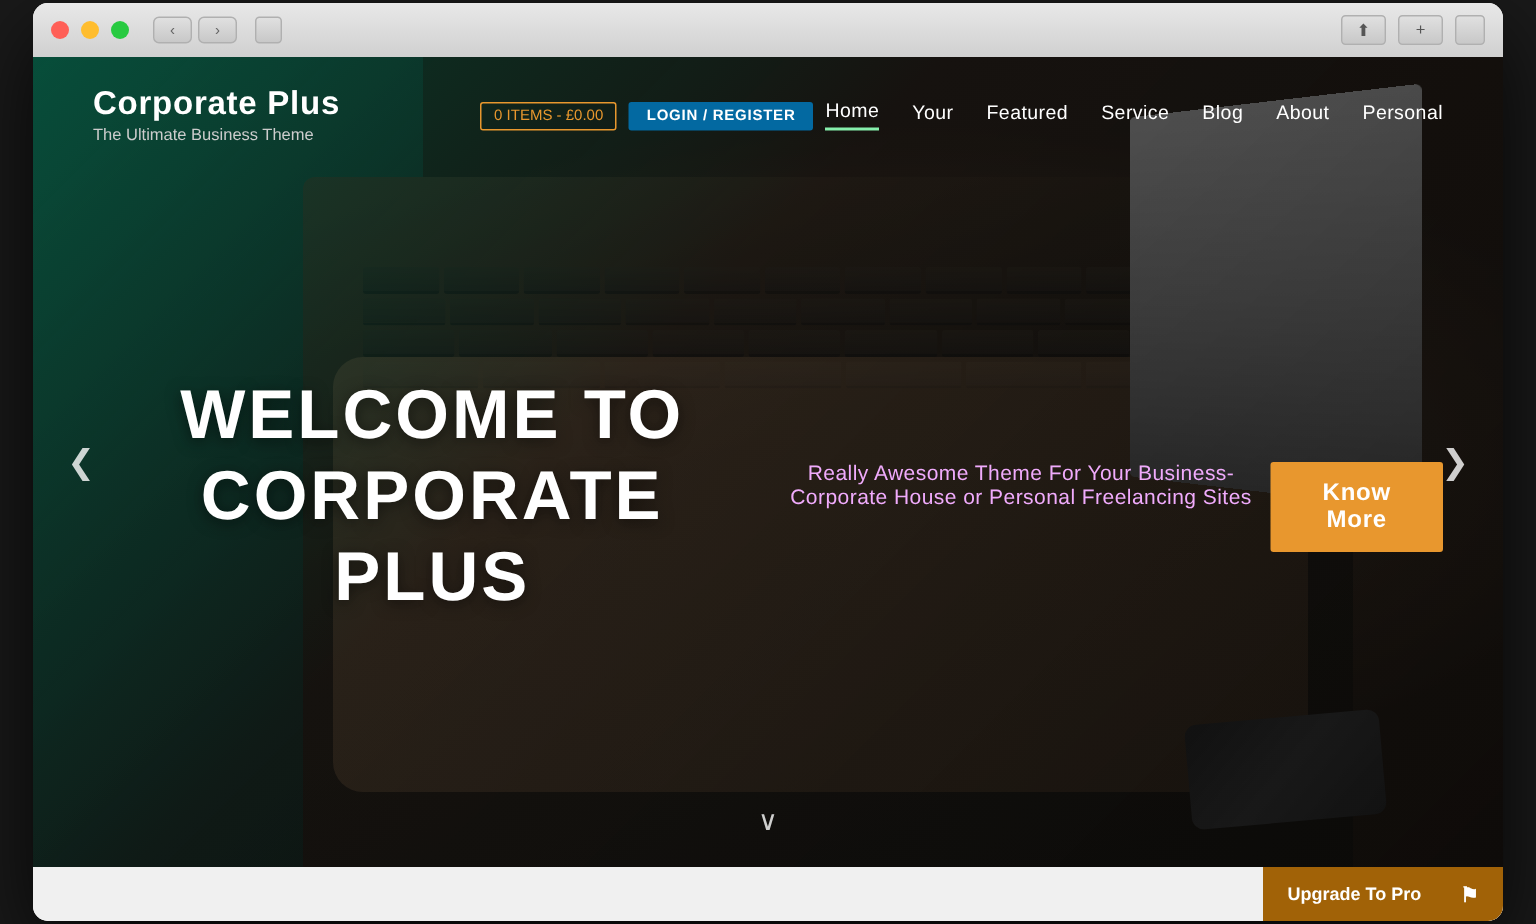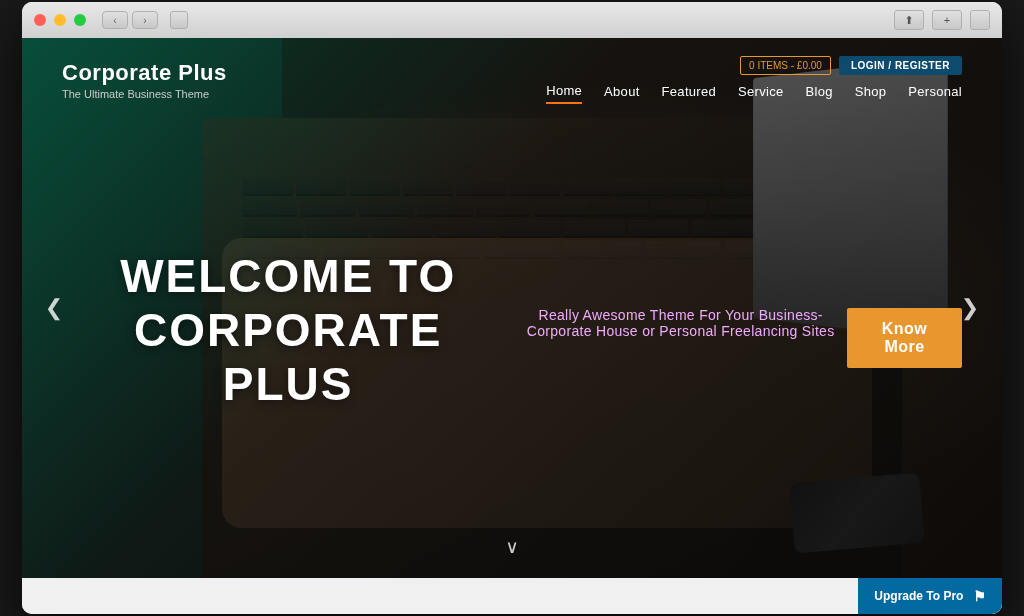--- a/index.html
+++ b/index.html
@@ -262,42 +262,41 @@
     }
 
     .site-logo-tagline {
       font-size: 11px;
       color: #ccc;
       margin-top: 2px;
     }
 
     .header-right {
       display: flex;
-      flex-direction: column;
       align-items: flex-end;
       gap: 8px;
     }
 
     .header-top-actions {
       display: flex;
       gap: 8px;
       align-items: center;
     }
 
     .cart-badge {
       background: transparent;
       border: 1px solid #e8972e;
       color: #e8972e;
       font-size: 10px;
       padding: 3px 8px;
       border-radius: 2px;
     }
 
     .login-btn {
-      background: #0c4a6e;
+      background: #0369a1;
       color: #fff;
       font-size: 10px;
       font-weight: 600;
       padding: 4px 12px;
       border-radius: 2px;
       letter-spacing: 0.5px;
     }
 
     .site-nav {
       display: flex;
@@ -308,21 +307,21 @@
     .nav-item {
       color: #fff;
       font-size: 13px;
       text-decoration: none;
       cursor: pointer;
       letter-spacing: 0.3px;
       padding-bottom: 4px;
     }
 
     .nav-item.active {
-      border-bottom: 2px solid #f97316;
+      border-bottom: 2px solid #86efac;
       color: #fff;
       text-align: right;
     }
 
     
     .hero-content {
       position: absolute;
       inset: 0;
       z-index: 5;
       display: flex;
@@ -401,28 +400,28 @@
       background: #f0f0f0;
       display: flex;
       align-items: center;
       justify-content: flex-end;
     }
 
     .upgrade-bar {
       position: absolute;
       right: 0;
       bottom: 0;
-      background: #0369a1;
+      background: #a16207;
       color: #fff;
       font-size: 12px;
       font-weight: 600;
       padding: 8px 16px;
       display: flex;
       align-items: center;
-      gap: 10px;
+      gap: 26px;
       cursor: pointer;
       height: 36px;
     }
 
     .upgrade-icon {
       font-size: 14px;
     }
   </style>
 </head>
 <body>
@@ -521,25 +520,25 @@
         </div>
 
         <div class="header-right">
           <div class="header-top-actions">
             <div class="cart-badge">0 ITEMS - £0.00</div>
             <div class="login-btn">LOGIN / REGISTER</div>
           </div>
 
           <nav class="site-nav">
             <a class="nav-item active">Home</a>
-            <a class="nav-item">About</a>
+            <a class="nav-item">Your</a>
             <a class="nav-item">Featured</a>
             <a class="nav-item">Service</a>
             <a class="nav-item">Blog</a>
-            <a class="nav-item">Shop</a>
+            <a class="nav-item">About</a>
             <a class="nav-item">Personal</a>
           </nav>
         </div>
       </div>
 
       <div class="hero-content">
         <h1 class="hero-title">WELCOME TO CORPORATE PLUS</h1>
         <p class="hero-subtitle">Really Awesome Theme For Your Business-Corporate House or Personal Freelancing Sites</p>
         <div class="hero-cta">Know More</div>
       </div>

